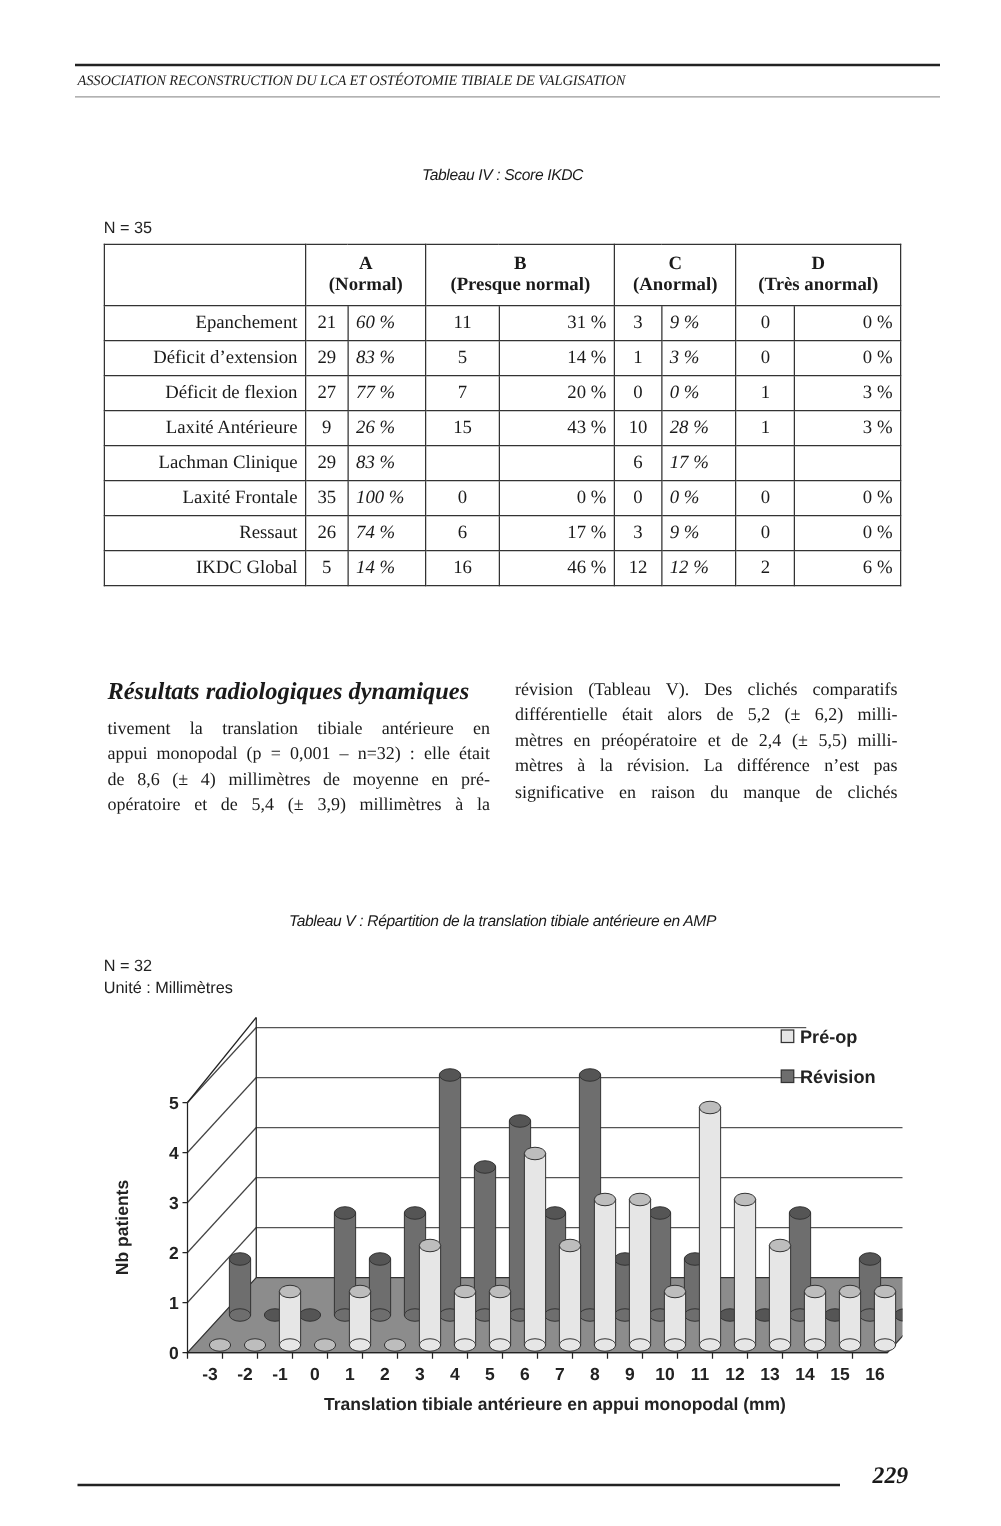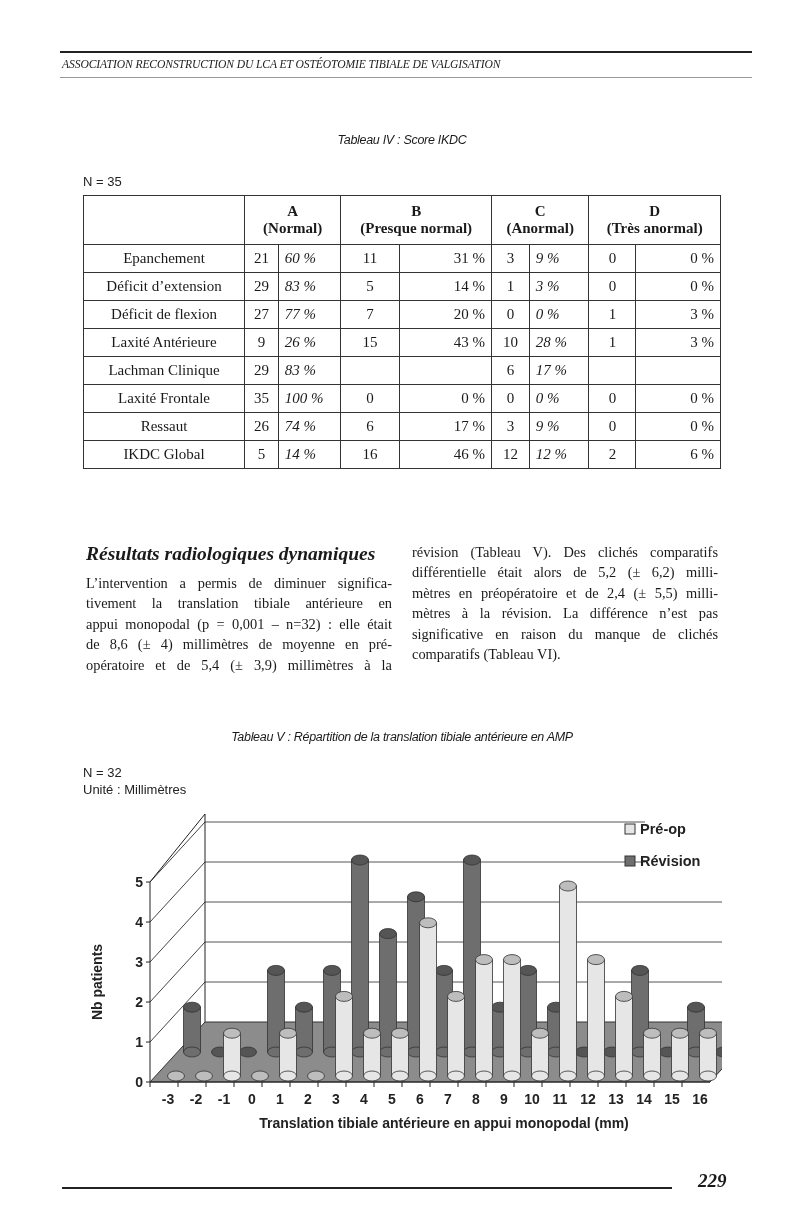--- a/index.html
+++ b/index.html
@@ -7,21 +7,21 @@
   .abs { position:absolute; }
   .rule-top { left:60px; top:51px; width:692px; height:2px; background:#222; }
   .running-head { left:62px; top:58px; font-style:italic; font-size:11.6px; letter-spacing:-0.1px; color:#222; white-space:nowrap; }
   .rule-thin { left:60px; top:77px; width:692px; height:1px; background:#999; }
   .tab-caption { font-family:"Liberation Sans", sans-serif; font-weight:normal; font-style:italic; font-size:12.5px; text-align:center; letter-spacing:-0.3px; }
   .small-sans { font-family:"Liberation Sans", sans-serif; font-size:13px; color:#222; }
 
   table.ikdc { position:absolute; left:83px; top:195px; width:638px; border-collapse:collapse; font-family:"Liberation Serif", serif; font-size:15px; }
   table.ikdc td, table.ikdc th { border:1px solid #333; padding:0 6px; height:27px; }
   table.ikdc th { font-weight:bold; font-size:15px; line-height:17px; height:48px; text-align:center; }
-  table.ikdc td.lbl { text-align:center; width:148px;margin-left:44px; }
+  table.ikdc td.lbl { text-align:right; width:148px;margin-left:44px; }
   table.ikdc td.n { text-align:center; }
   table.ikdc td.p { text-align:left;font-style:italic; }
   table.ikdc td.pr { text-align:right; }
 
   .sec-title { left:86px; top:543px; font-weight:bold; font-style:italic; font-size:19.5px; white-space:nowrap; }
   .para { font-size:14.4px; line-height:20.4px; text-align:justify; text-align-last:justify; }
   .para-last { text-align-last:left; }
 
   .chart { left:82px; top:812px; }
   .page-no { left:698px; top:1170px; font-style:italic; font-weight:bold; font-size:19px; }
@@ -134,33 +134,31 @@
         <td class="n">12</td>
         <td class="p">12 %</td>
         <td class="n">2</td>
         <td class="pr">6 %</td>
       </tr>
     </tbody>
 </table>
 
 <div class="abs sec-title">Résultats radiologiques dynamiques</div>
 <div class="abs para" id="col1" style="left:86px; top:573px; width:306px;">
-    <div>L’intervention a permis de diminuer significa-</div>
     <div>tivement la translation tibiale antérieure en</div>
     <div>appui monopodal (p = 0,001 – n=32) : elle était</div>
     <div>de 8,6 (± 4) millimètres de moyenne en pré-</div>
     <div>opératoire et de 5,4 (± 3,9) millimètres à la</div>
   </div>
 <div class="abs para" id="col2" style="left:412px; top:542px; width:306px;">
     <div>révision (Tableau V). Des clichés comparatifs</div>
     <div>différentielle était alors de 5,2 (± 6,2) milli-</div>
     <div>mètres en préopératoire et de 2,4 (± 5,5) milli-</div>
     <div>mètres à la révision. La différence n’est pas</div>
     <div>significative en raison du manque de clichés</div>
-    <div class="para-last">comparatifs (Tableau VI).</div>
   </div>
 
 <div class="abs tab-caption" style="left:83px; top:730px; width:638px;">Tableau V : Répartition de la translation tibiale antérieure en AMP</div>
 <div class="abs small-sans" style="left:83px; top:765px;">N = 32</div>
 <div class="abs small-sans" style="left:83px; top:782px;">Unité : Millimètres</div>
 
 <svg class="abs chart" id="chart" width="640" height="320" viewBox="0 0 640 320">
     <rect x="123" y="5" width="560" height="205" fill="#fff" stroke="none"></rect>
     <line x1="123" y1="170" x2="683" y2="170" stroke="#555" stroke-width="1"></line>
     <line x1="68" y1="230" x2="123" y2="170" stroke="#444" stroke-width="1"></line>

